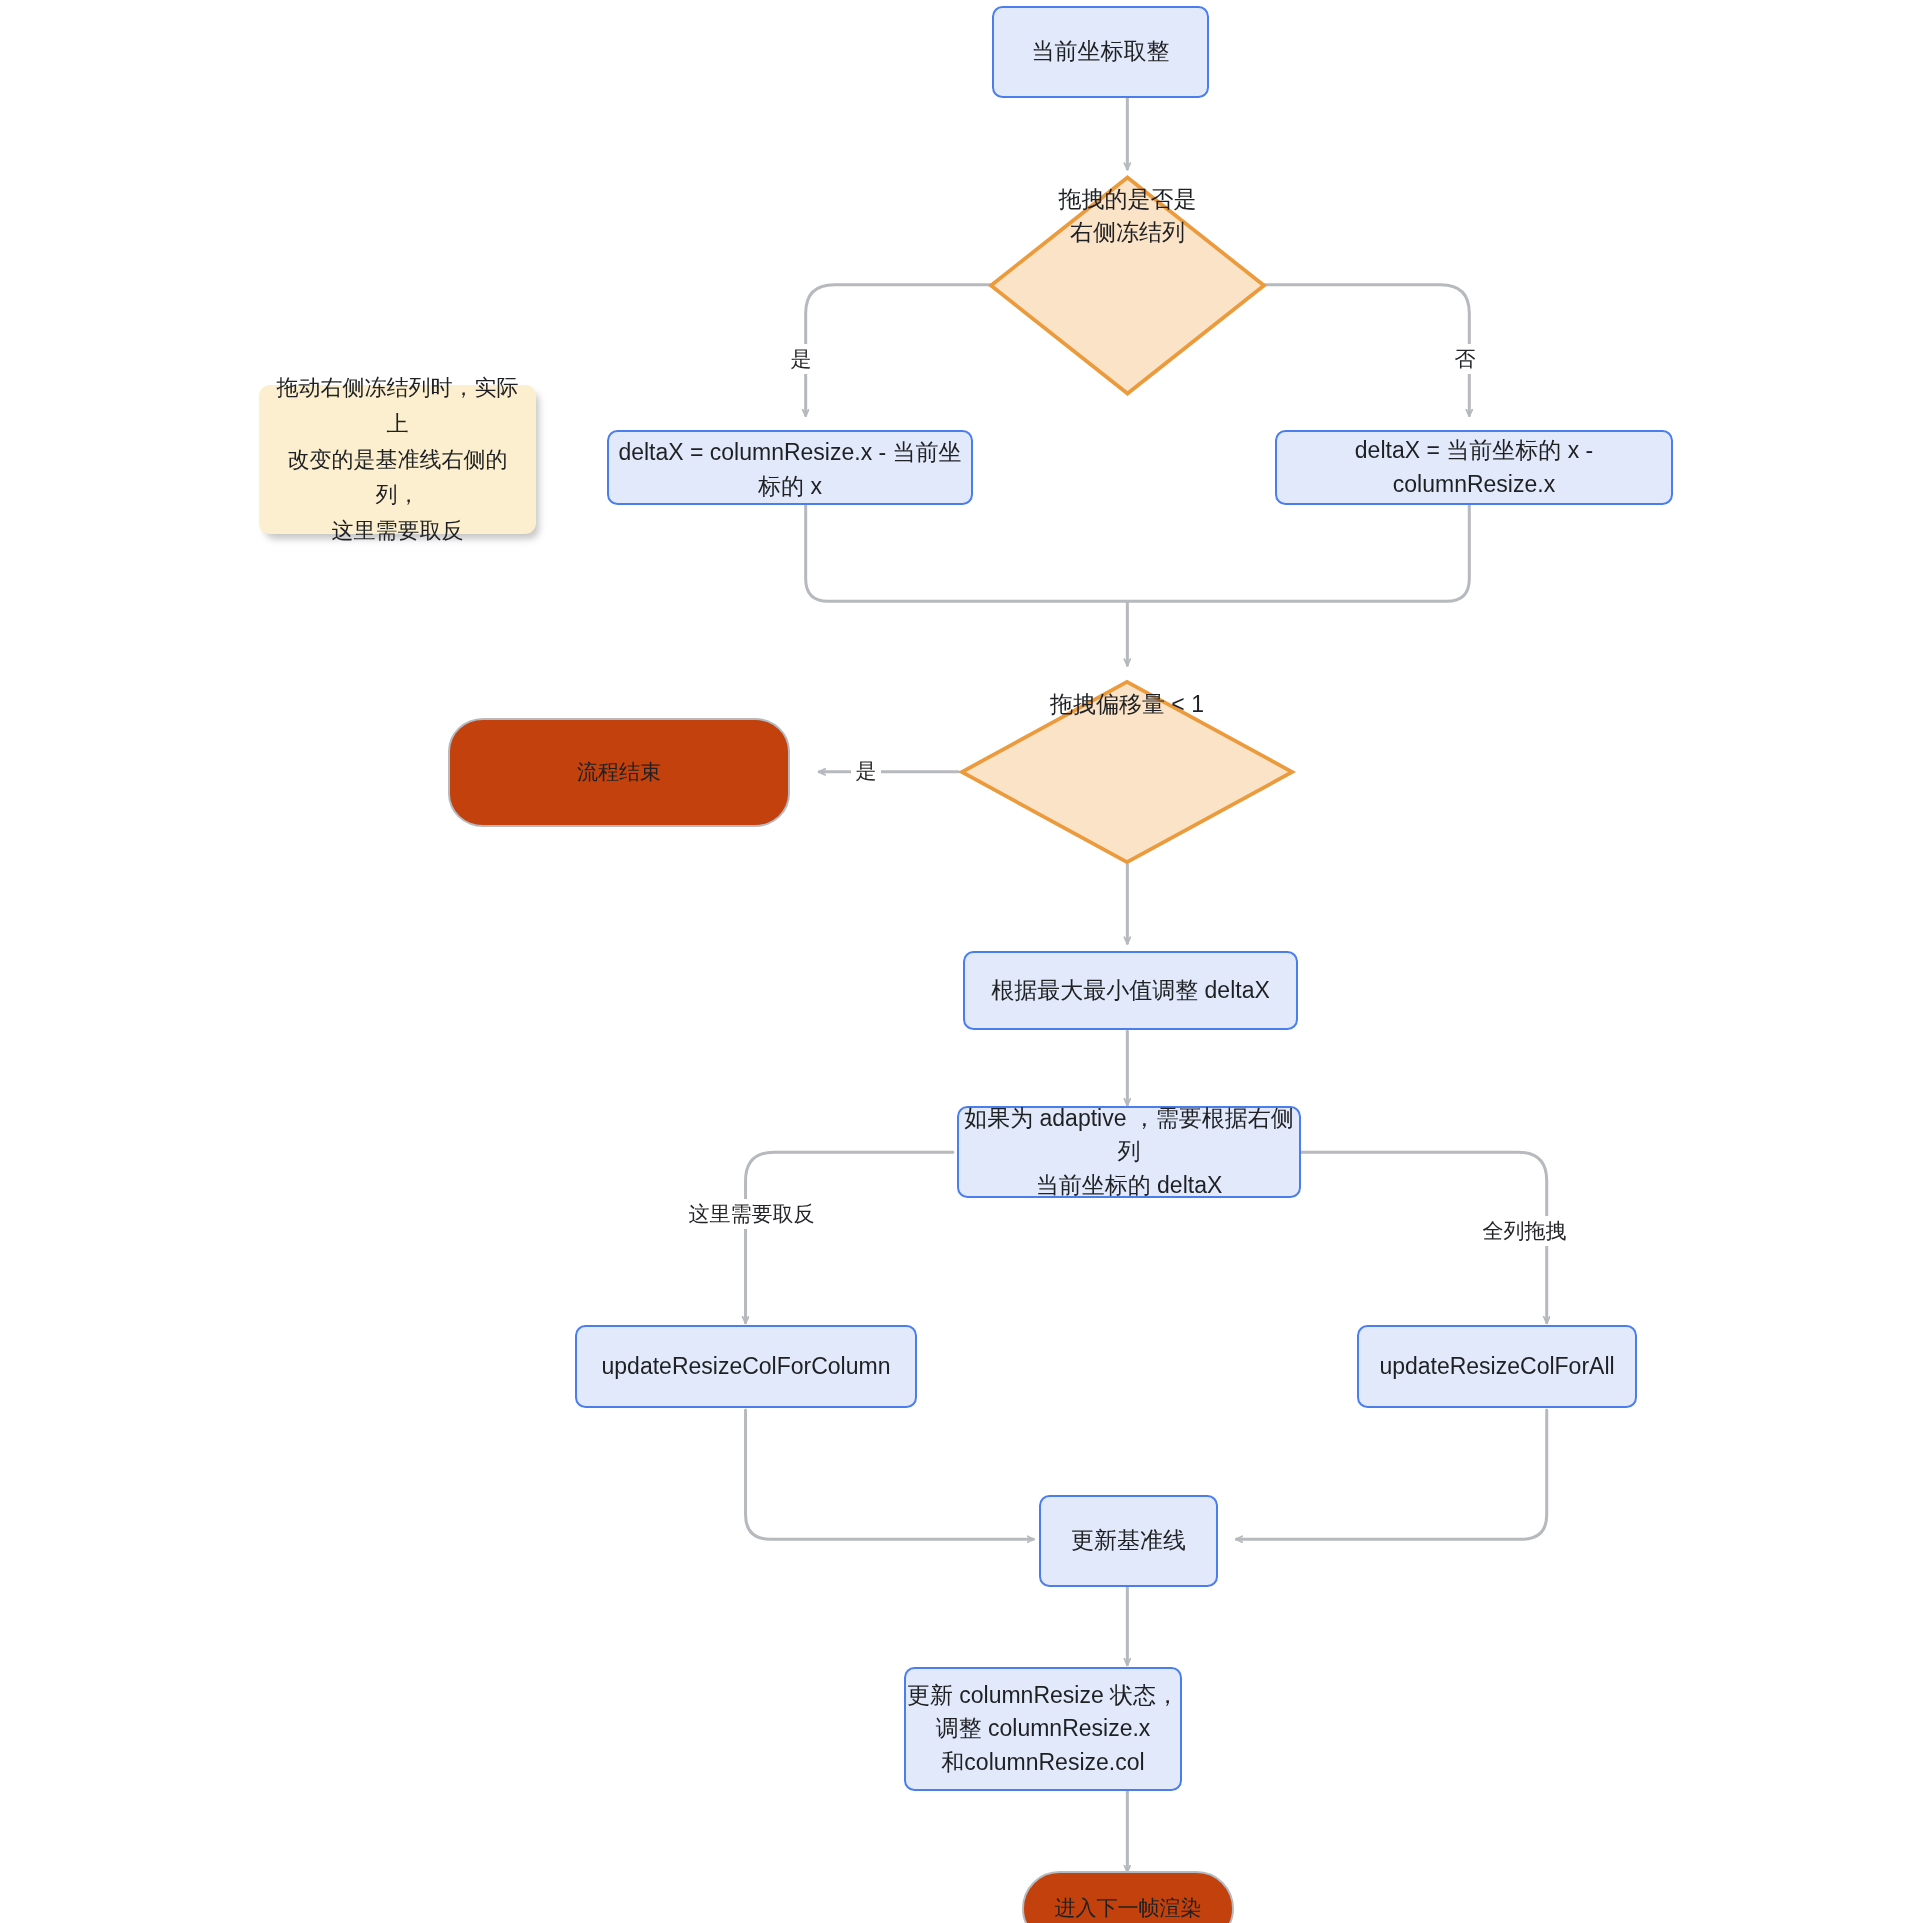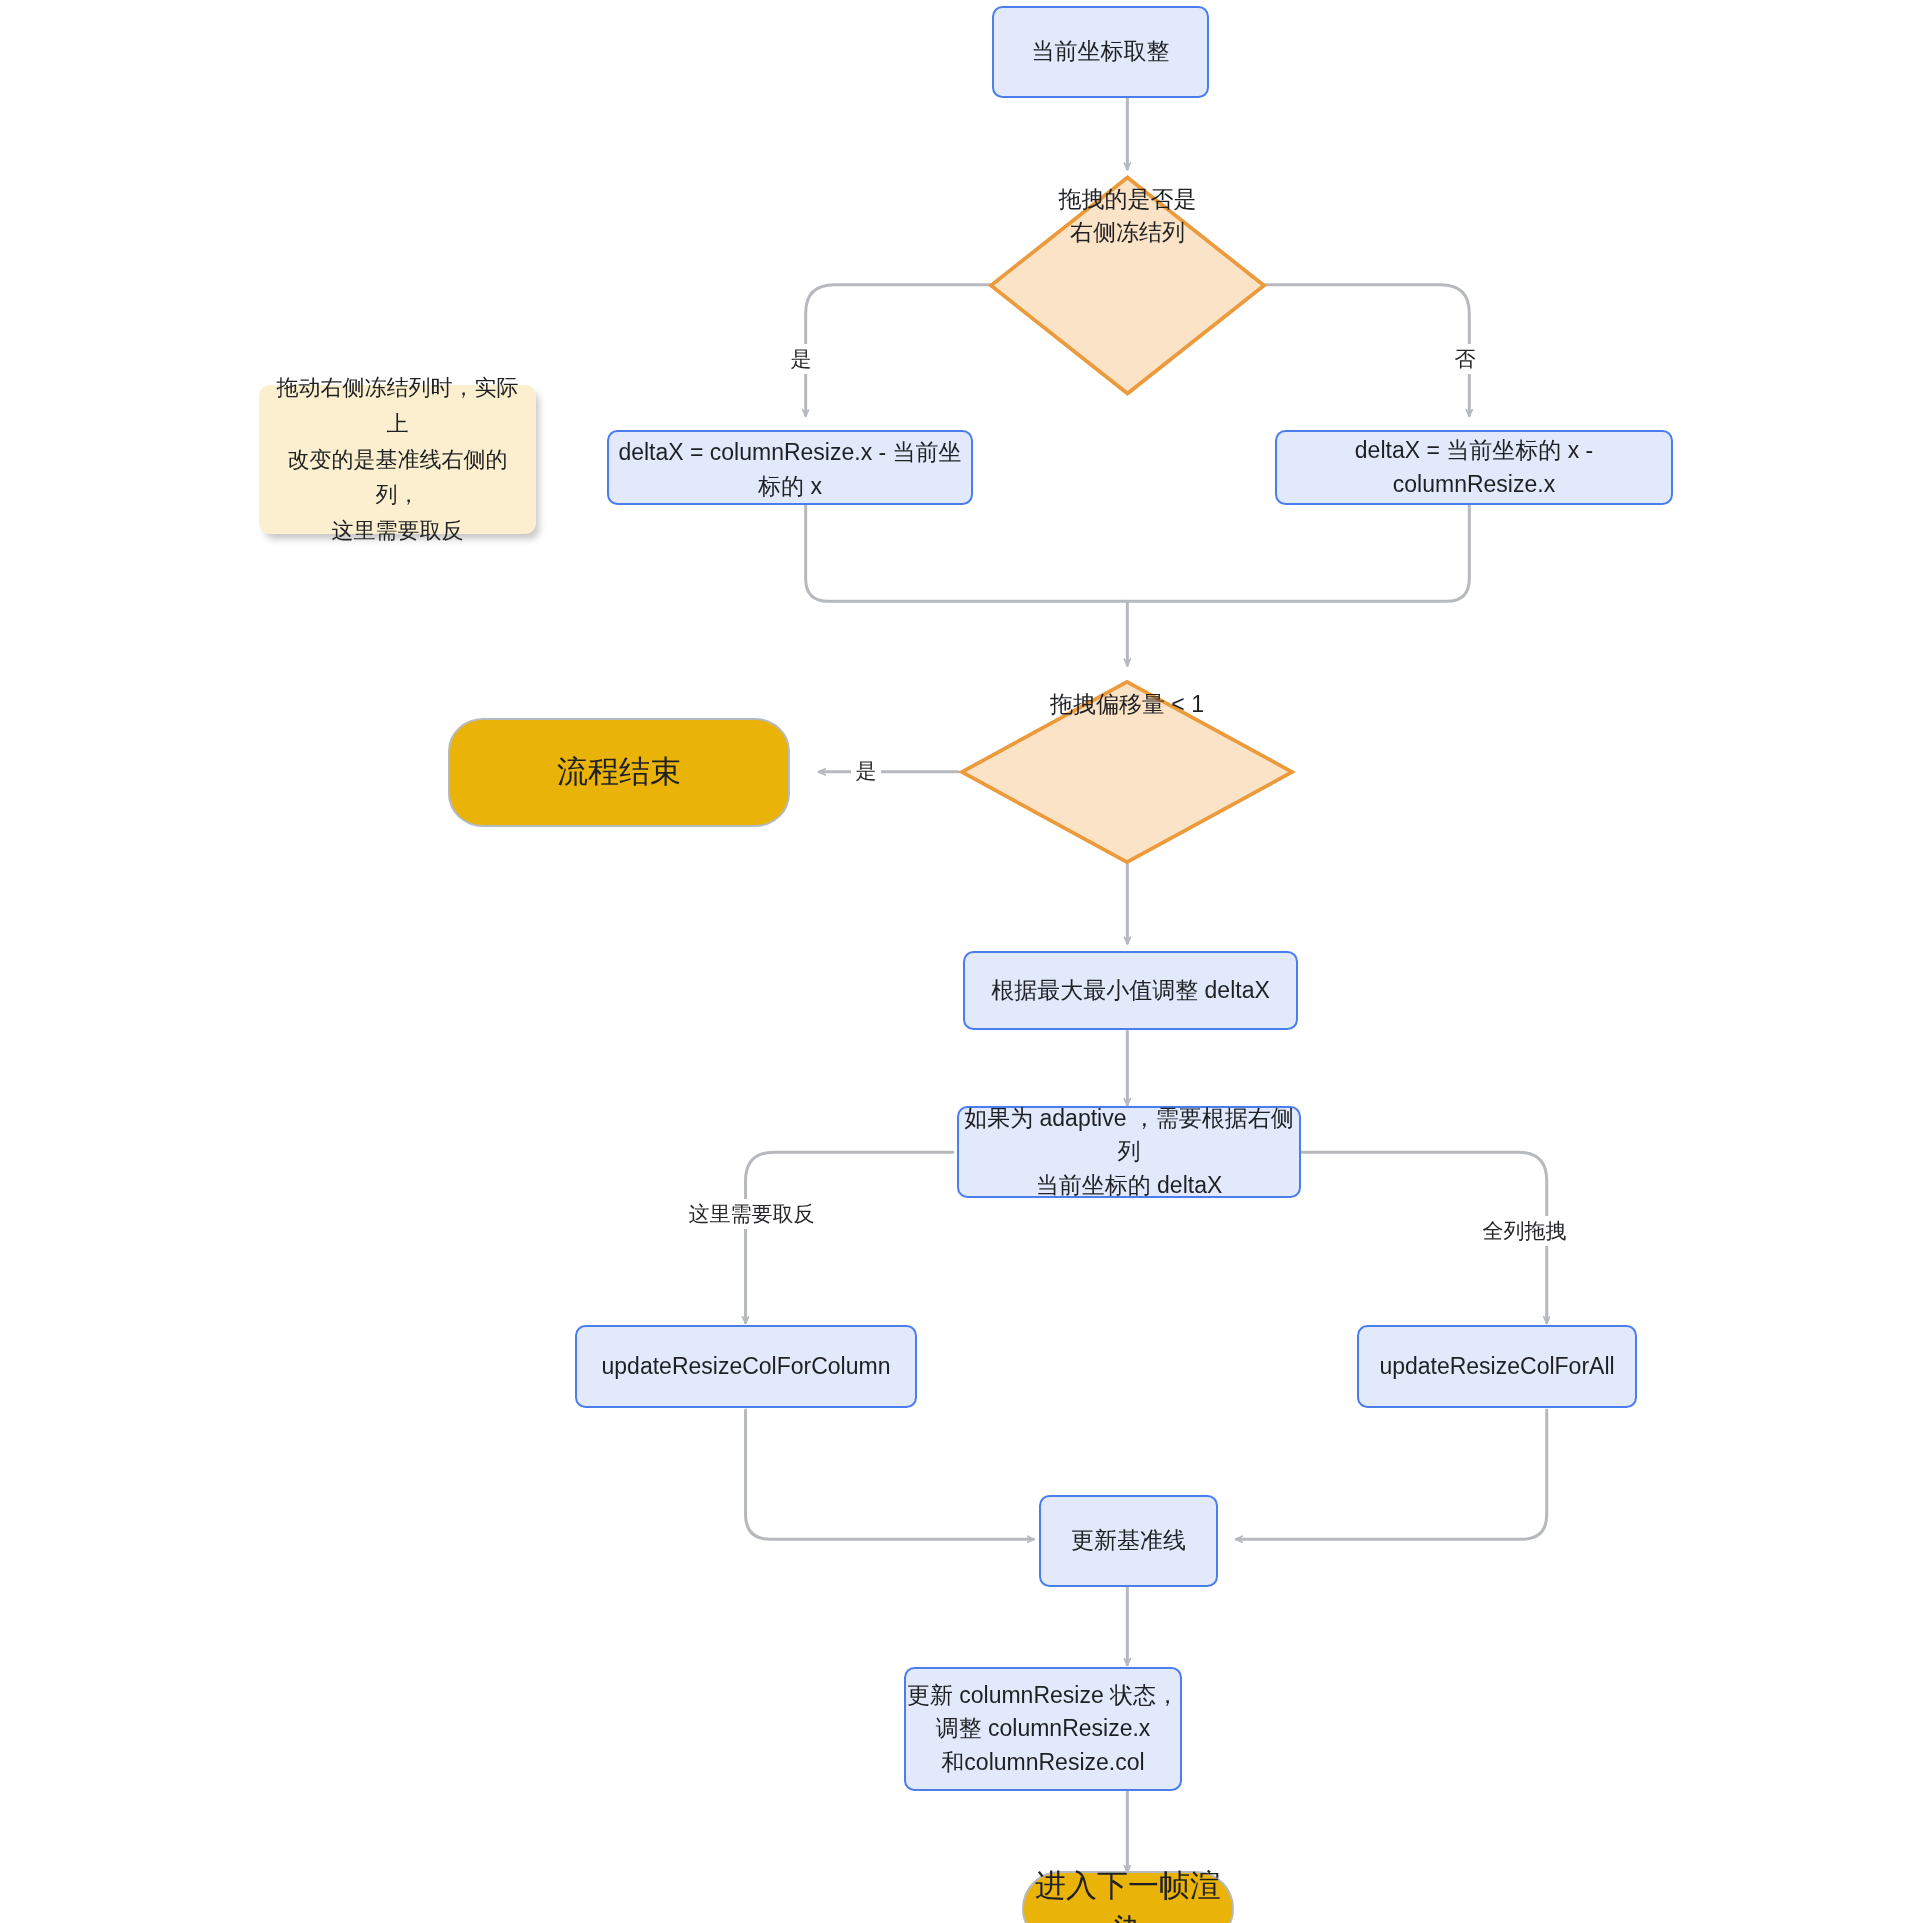--- a/index.html
+++ b/index.html
@@ -34,23 +34,23 @@
     line-height: 1.45;
     white-space: pre-line;
   }
   .proc {
     background: #e1e9fb;
     border: 2.3px solid #4a7dee;
     border-radius: 10.5px;
     font-size: 23px;
   }
   .terminal {
-    background: #eab308;
+    background: #c2410c;
     border: 2.3px solid #b5bac1;
-    font-size: 31px;
+    font-size: 21px;
   }
   .terminal.stadium-wide {
     border-radius: 35px / 33px;
   }
   .terminal.stadium-pill {
     border-radius: 53px;
   }
   .decision-wrap {
     position: absolute;
   }

